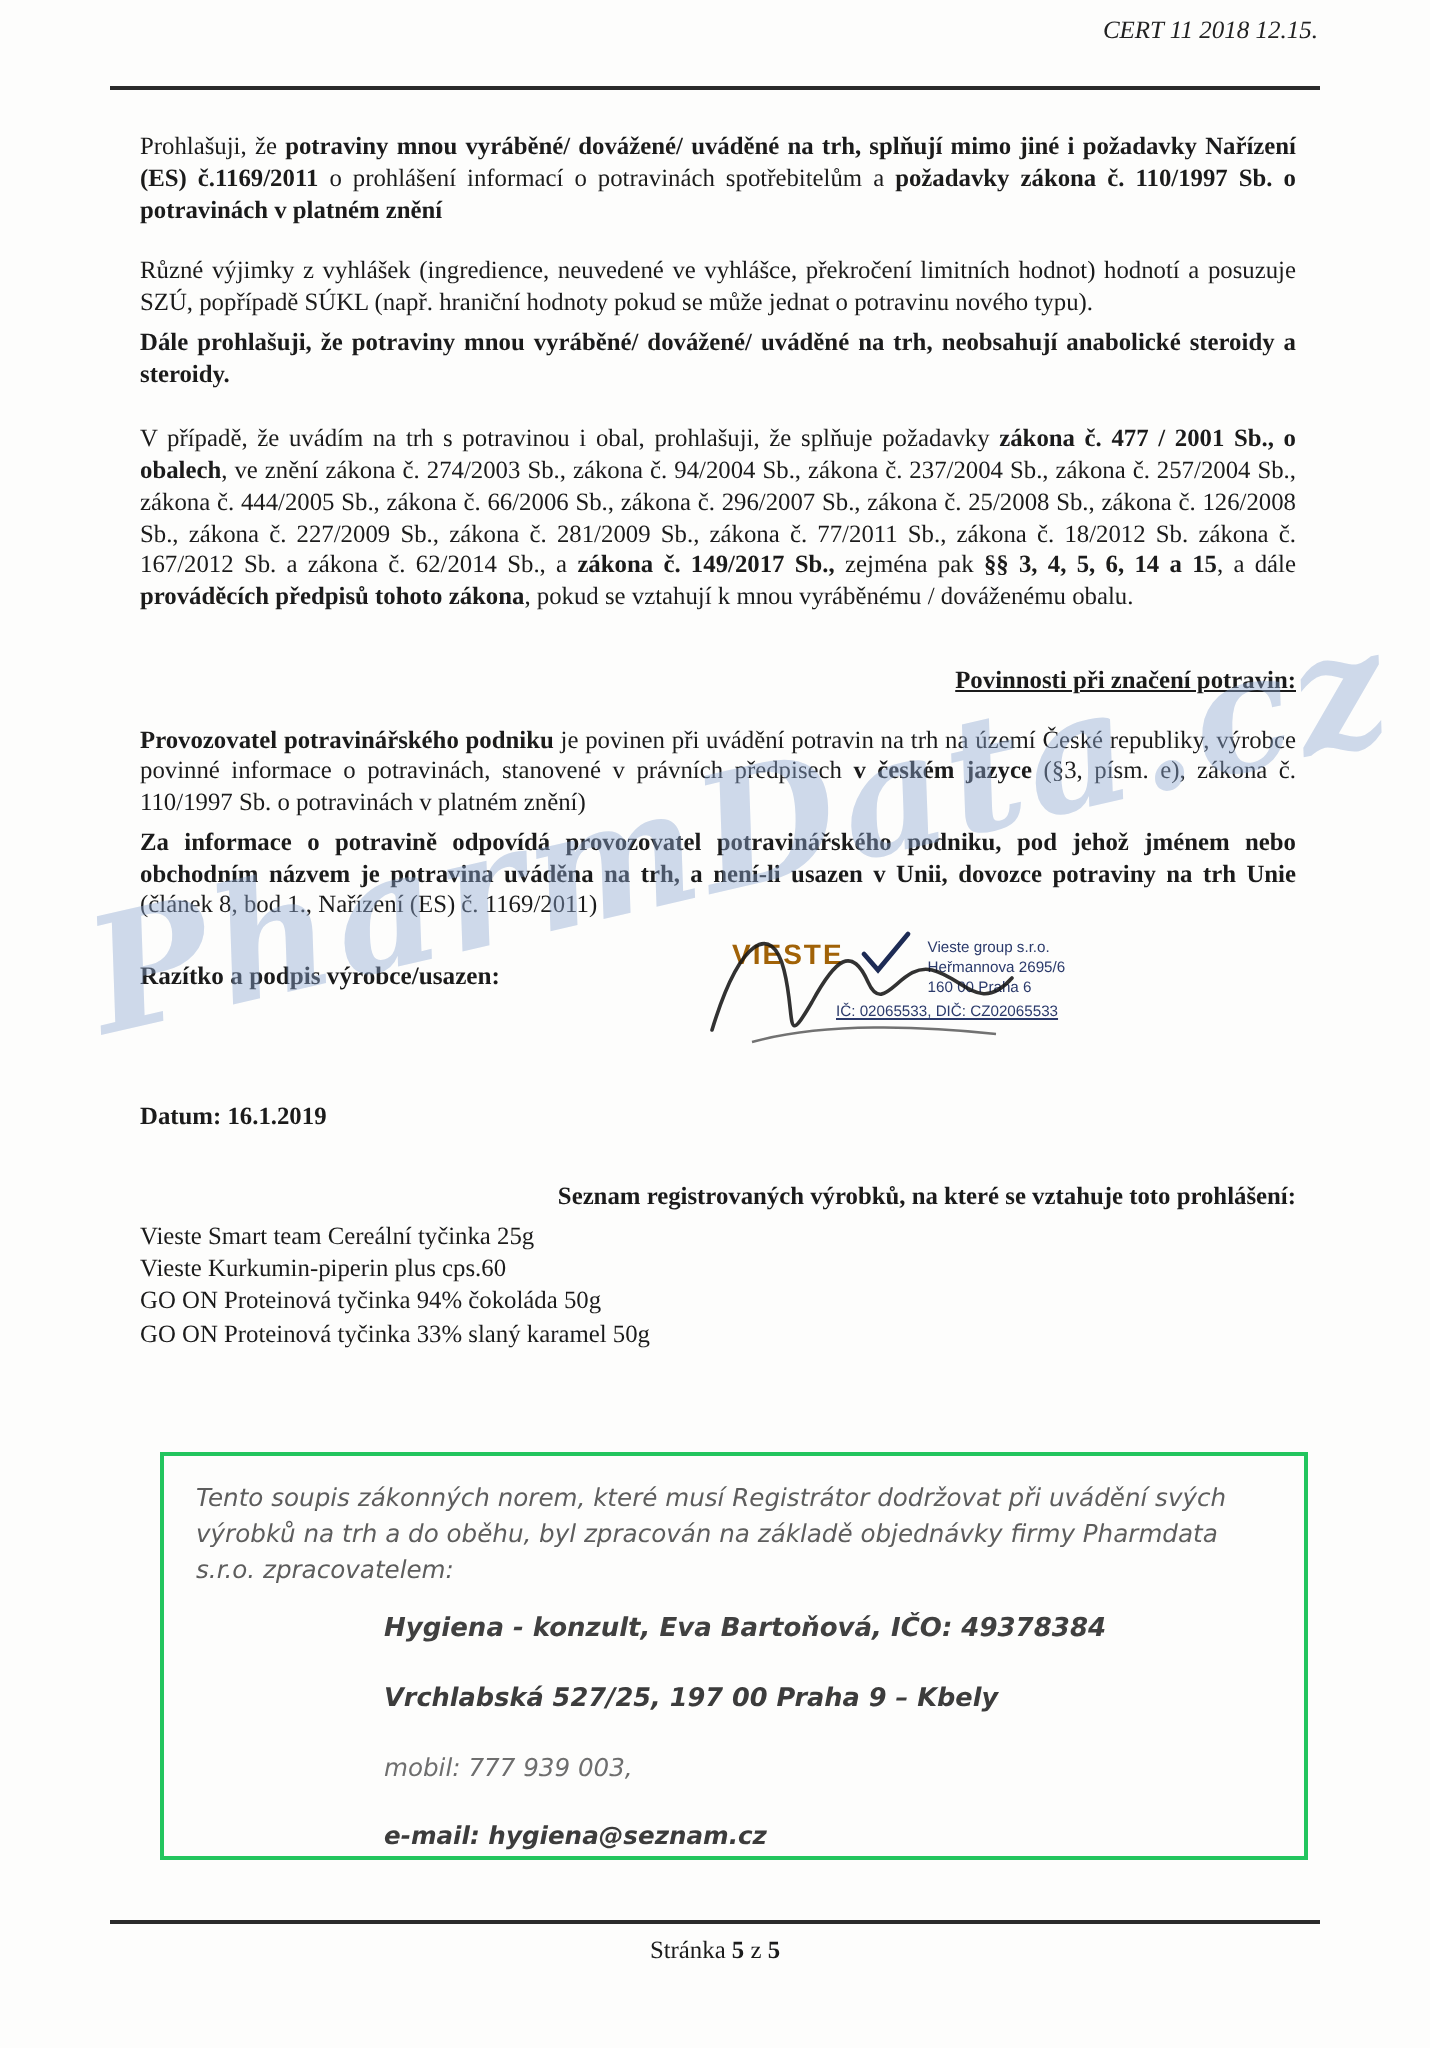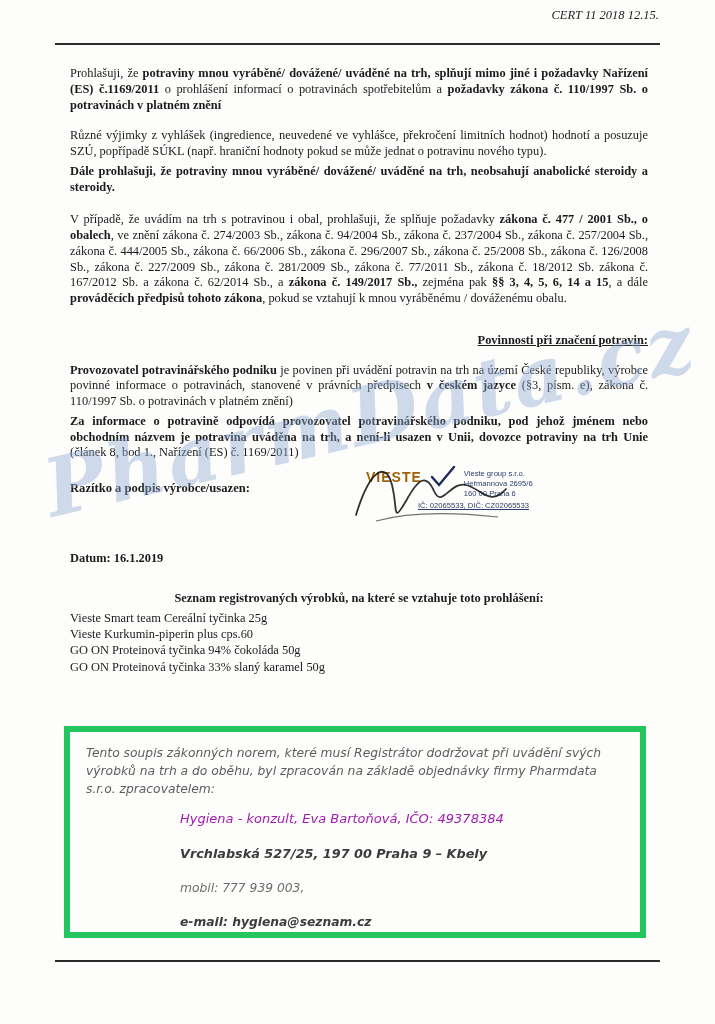--- a/index.html
+++ b/index.html
@@ -41,32 +41,32 @@
     position:absolute;left:296px;top:-12px;width:260px;
     color:#2b3a6b;font-family:"Liberation Sans", sans-serif;
   }
   .stamp-top{display:flex;align-items:flex-start;gap:8px;}
   .brand{font-weight:bold;font-size:14px;letter-spacing:1px;color:#a16207;}
   .swoosh{margin-top:-4px;}
   .stamp-lines{font-size:7.6px;line-height:1.3;}
   .stamp-ids{font-size:7.6px;margin-top:2px;margin-left:52px;text-decoration:underline;}
   .signature{position:absolute;left:-24px;top:-18px;pointer-events:none;}
   .datum{font-weight:bold;margin-bottom:24px !important;text-align:left;}
-  .list-head{font-weight:bold;margin-bottom:3px !important;text-align:center;}
+  .list-head{font-weight:bold;margin-bottom:3px !important;text-align:right;}
   .plist{text-align:left;}
   .pitem{line-height:1.32;}
   .note-box{
-    position:absolute;left:64px;top:726px;width:538px;height:174px;
-    border:6px solid #22c55e;padding:13px 16px;z-index:1;
+    position:absolute;left:80px;top:726px;width:538px;height:174px;
+    border:2px solid #22c55e;padding:13px 16px;z-index:1;
     font-family:"DejaVu Sans", sans-serif;font-style:italic;font-size:12.3px;
     color:#555;line-height:1.45;
   }
   .note-box p{margin:0;}
   .nb-intro{margin-bottom:12px !important;color:#5d5d5d;}
-  .nb-contact{padding-left:94px;font-weight:normal;color:#a21caf;margin-bottom:16px !important;font-size:13px;}
+  .nb-contact{padding-left:94px;font-weight:bold;color:#404040;margin-bottom:16px !important;font-size:13px;}
   .nb-address{padding-left:94px;font-weight:bold;color:#3c3c3c;margin-bottom:16px !important;font-size:12.8px;}
   .nb-mobile{padding-left:94px;color:#6e6e6e;margin-bottom:16px !important;}
   .nb-email{padding-left:94px;font-weight:bold;color:#3c3c3c;}
   .footer{
     position:absolute;top:968px;left:0;width:715px;text-align:center;
     font-size:12.4px;color:#1b1b1b;
   }
 </style>
 </head>
 <body>
@@ -130,14 +130,15 @@
 
   <div class="note-box">
     <p class="nb-intro">Tento soupis zákonných norem, které musí Registrátor dodržovat při uvádění svých výrobků na trh a do oběhu, byl zpracován na základě objednávky firmy Pharmdata s.r.o. zpracovatelem:</p>
     <p class="nb-contact">Hygiena - konzult, Eva Bartoňová, IČO:  49378384</p>
     <p class="nb-address">Vrchlabská 527/25, 197 00   Praha 9 – Kbely</p>
     <p class="nb-mobile">mobil: 777 939 003,</p>
     <p class="nb-email">e-mail: hygiena@seznam.cz</p>
   </div>
 
   <div class="rule rule-bottom"></div>
+  <div class="footer"><span>Stránka </span><b>5</b><span> z </span><b>5</b></div>
 
 </div>
 
 </body></html>

